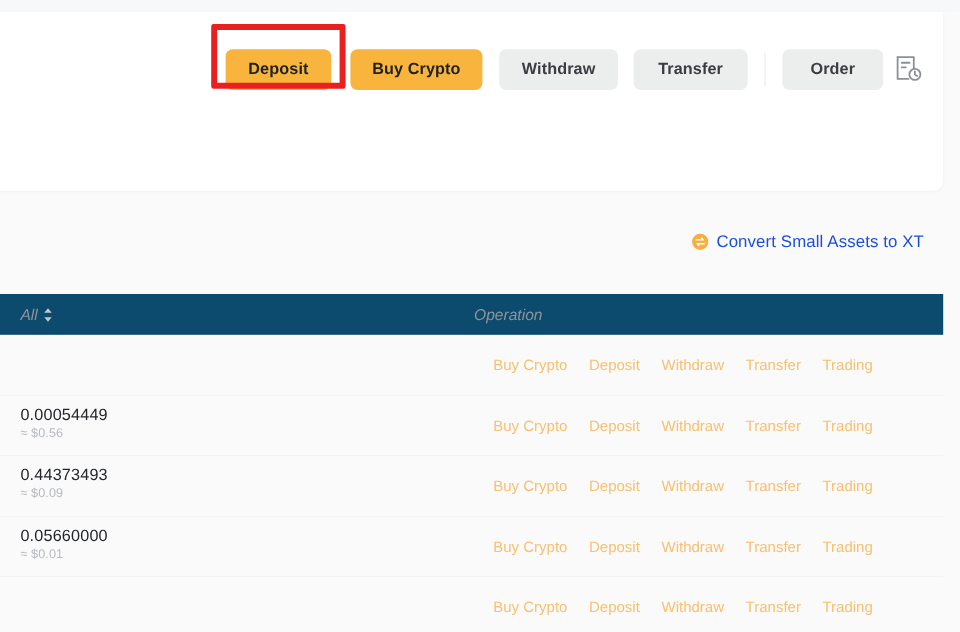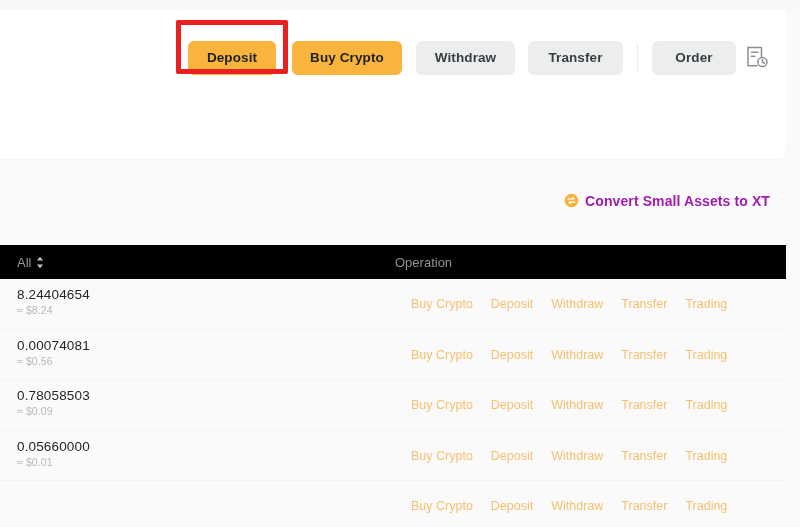--- a/index.html
+++ b/index.html
@@ -106,46 +106,47 @@
     width: 786px;
     height: 30px;
     display: flex;
     justify-content: flex-end;
     align-items: center;
     padding-right: 16px;
   }
 
   .convert-link {
     display: inline-flex;
-    align-items: flex-start;
+    align-items: flex-end;
     gap: 6px;
-    color: #a21caf;
+    color: #1d4ed8;
     font-size: 14px;
-    font-weight: bold;
+    font-weight: normal;
     text-decoration: none;
     cursor: pointer;
     letter-spacing: 0.1px;
   }
 
   .convert-icon { width: 15px; height: 15px; display: block; }
 
   
   .assets-table {
     position: absolute;
     left: 0; top: 245px;
     width: 786px;
   }
 
   .table-head {
     height: 34px;
-    background: #000000;
+    background: #0c4a6e;
     display: flex;
     align-items: center;
     font-size: 13px;
     color: #8f949b;
+    font-style: italic;
   }
 
   .th-all {
     position: absolute;
     left: 17px;
     display: inline-flex;
     align-items: center;
     gap: 5px;
     cursor: pointer;
   }
@@ -259,48 +260,44 @@
           <path d="M4 0.8 L7.1 4.6 L0.9 4.6 Z" fill="#c3c7cc"></path>
           <path d="M4 12.2 L0.9 8.4 L7.1 8.4 Z" fill="#c3c7cc"></path>
         </svg>
       </span>
     </span>
     <span class="th-operation">Operation</span>
   </div>
 
   <div id="rows-container">
       <div class="table-row">
+        <div class="cell-ops">
+          <a class="op-link">Buy Crypto</a>
+          <a class="op-link">Deposit</a>
+          <a class="op-link">Withdraw</a>
+          <a class="op-link">Transfer</a>
+          <a class="op-link">Trading</a>
+        </div>
+      </div>
+      <div class="table-row">
         <div class="cell-amount">
-          <div class="amount-main">8.24404654</div>
-          <div class="amount-sub">≈ $8.24</div>
+          <div class="amount-main">0.00054449</div>
+          <div class="amount-sub">≈ $0.56</div>
         </div>
         <div class="cell-ops">
           <a class="op-link">Buy Crypto</a>
           <a class="op-link">Deposit</a>
           <a class="op-link">Withdraw</a>
           <a class="op-link">Transfer</a>
           <a class="op-link">Trading</a>
         </div>
       </div>
       <div class="table-row">
         <div class="cell-amount">
-          <div class="amount-main">0.00074081</div>
-          <div class="amount-sub">≈ $0.56</div>
-        </div>
-        <div class="cell-ops">
-          <a class="op-link">Buy Crypto</a>
-          <a class="op-link">Deposit</a>
-          <a class="op-link">Withdraw</a>
-          <a class="op-link">Transfer</a>
-          <a class="op-link">Trading</a>
-        </div>
-      </div>
-      <div class="table-row">
-        <div class="cell-amount">
-          <div class="amount-main">0.78058503</div>
+          <div class="amount-main">0.44373493</div>
           <div class="amount-sub">≈ $0.09</div>
         </div>
         <div class="cell-ops">
           <a class="op-link">Buy Crypto</a>
           <a class="op-link">Deposit</a>
           <a class="op-link">Withdraw</a>
           <a class="op-link">Transfer</a>
           <a class="op-link">Trading</a>
         </div>
       </div>

